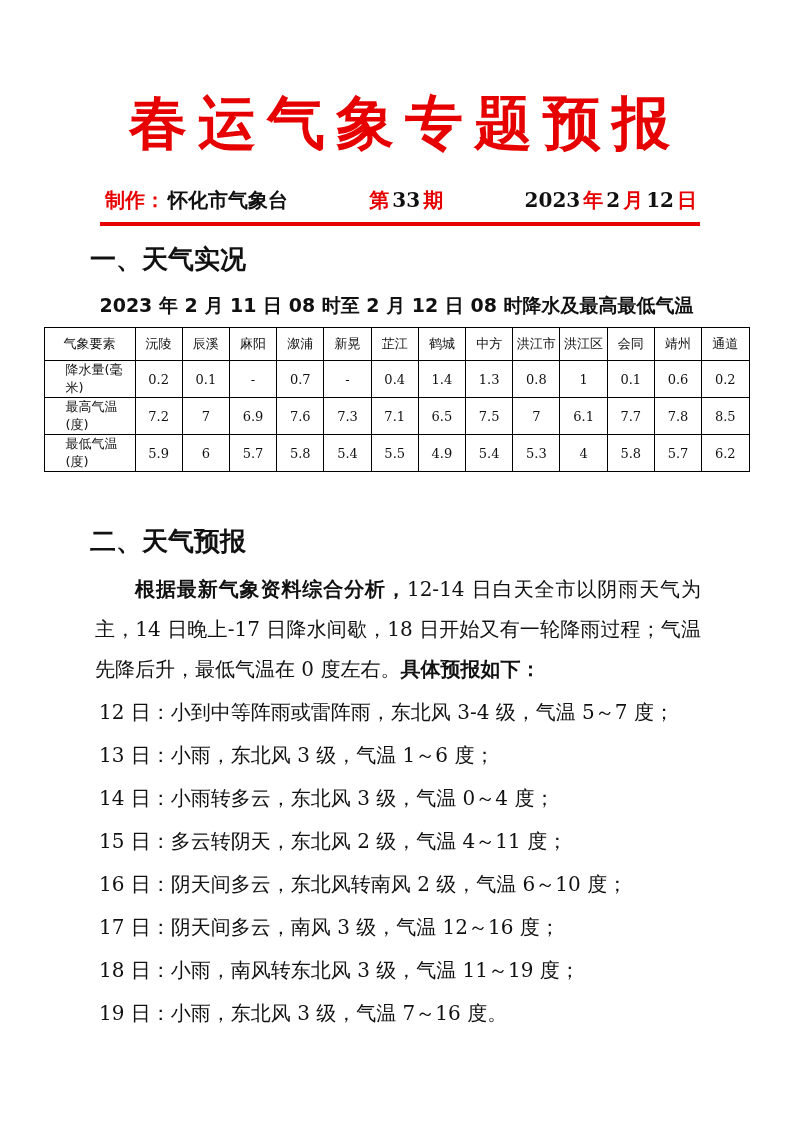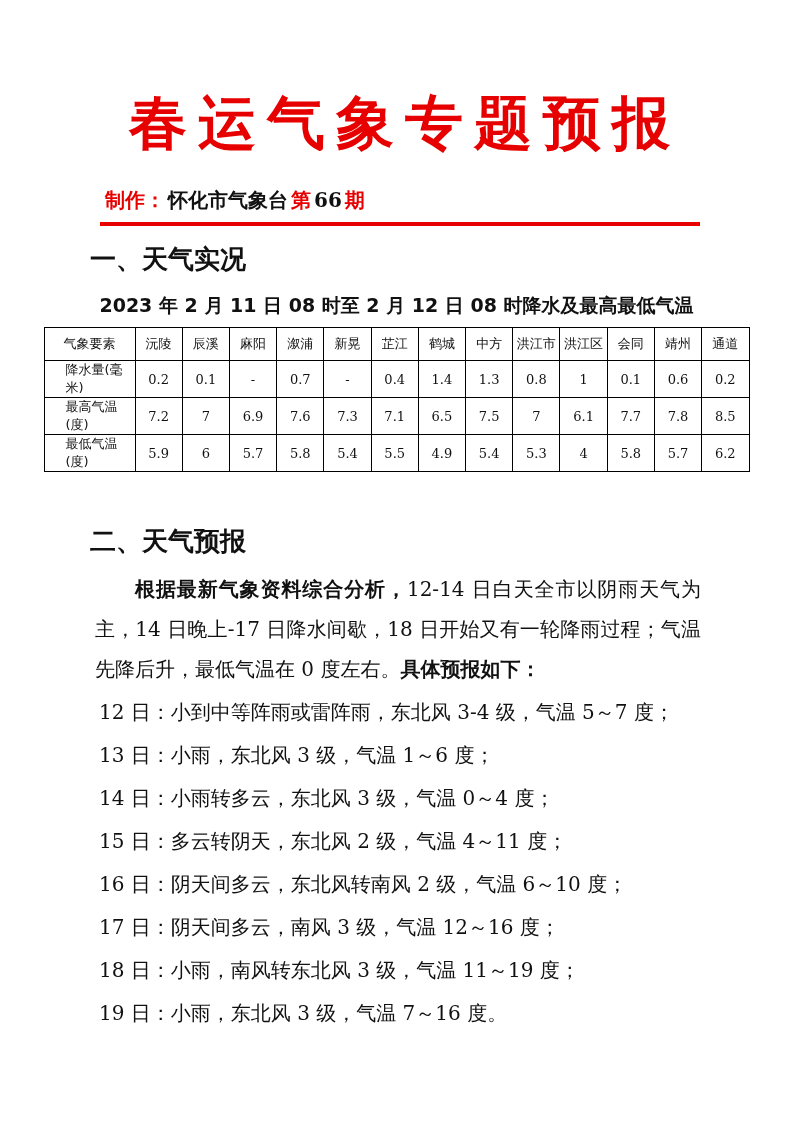--- a/index.html
+++ b/index.html
@@ -20,20 +20,21 @@
     font-size: 58px;
     line-height: 1.3;
     font-weight: 700;
     letter-spacing: 11px;
     padding-left: 17px;
     color: #e60000;
     font-family: "DejaVu Serif", "Liberation Serif", serif;
   }
   .meta {
     display: flex;
+    justify-content: space-between;
     align-items: baseline;
     margin: 26px 93px 0 105px;
     font-size: 20px;
     font-weight: 700;
     white-space: nowrap;
   }
   .meta .red { color: #e60000; }
   .meta span { margin-right: 3px; }
   .red-rule {
     height: 4px;
@@ -100,21 +101,24 @@
 
 <div class="page">
 
   <h1 class="title">春运气象专题预报</h1>
 
   <div class="meta">
     <div>
       <span class="red">制作：</span><span>怀化市气象台</span>
     </div>
     <div>
-      <span class="red">第</span><span>66</span><span class="red">期</span>
+      <span class="red">第</span><span>33</span><span class="red">期</span>
+    </div>
+    <div>
+      <span>2023</span><span class="red">年</span><span>2</span><span class="red">月</span><span>12</span><span class="red">日</span>
     </div>
   </div>
 
   <div class="red-rule"></div>
 
   <h2 class="s1-heading">一、天气实况</h2>
 
   <div class="table-caption">2023 年 2 月 11 日 08 时至 2 月 12 日 08 时降水及最高最低气温</div>
 
   <table class="obs">

